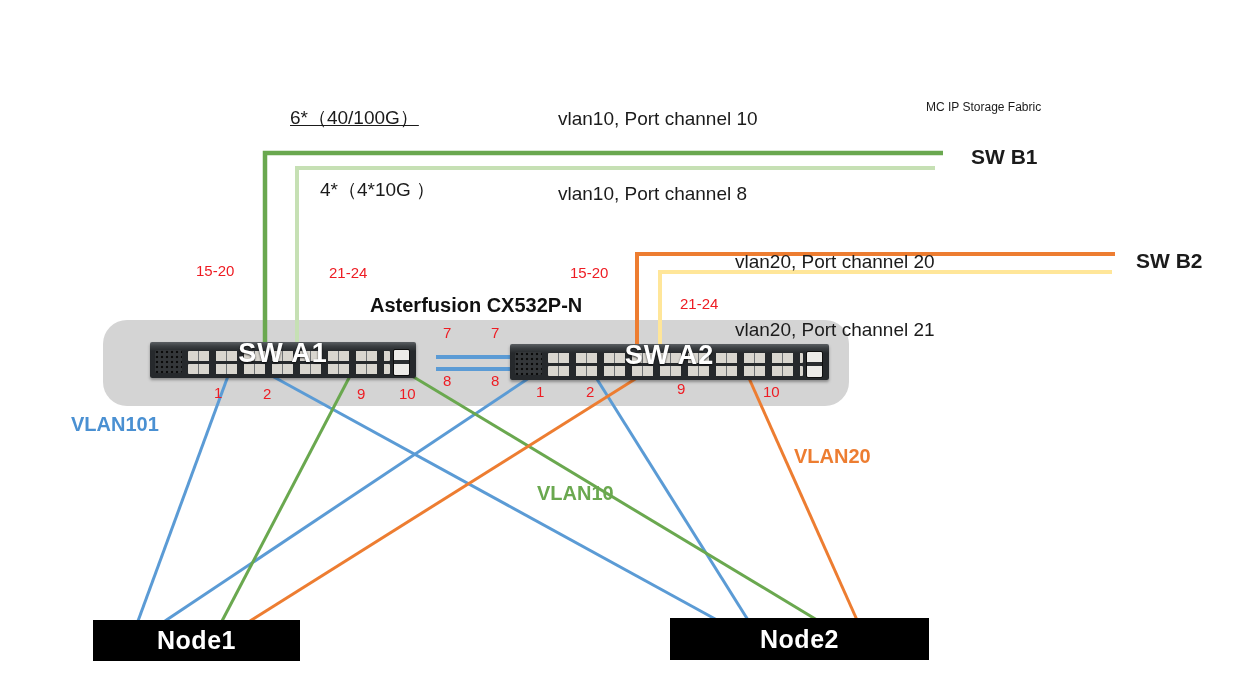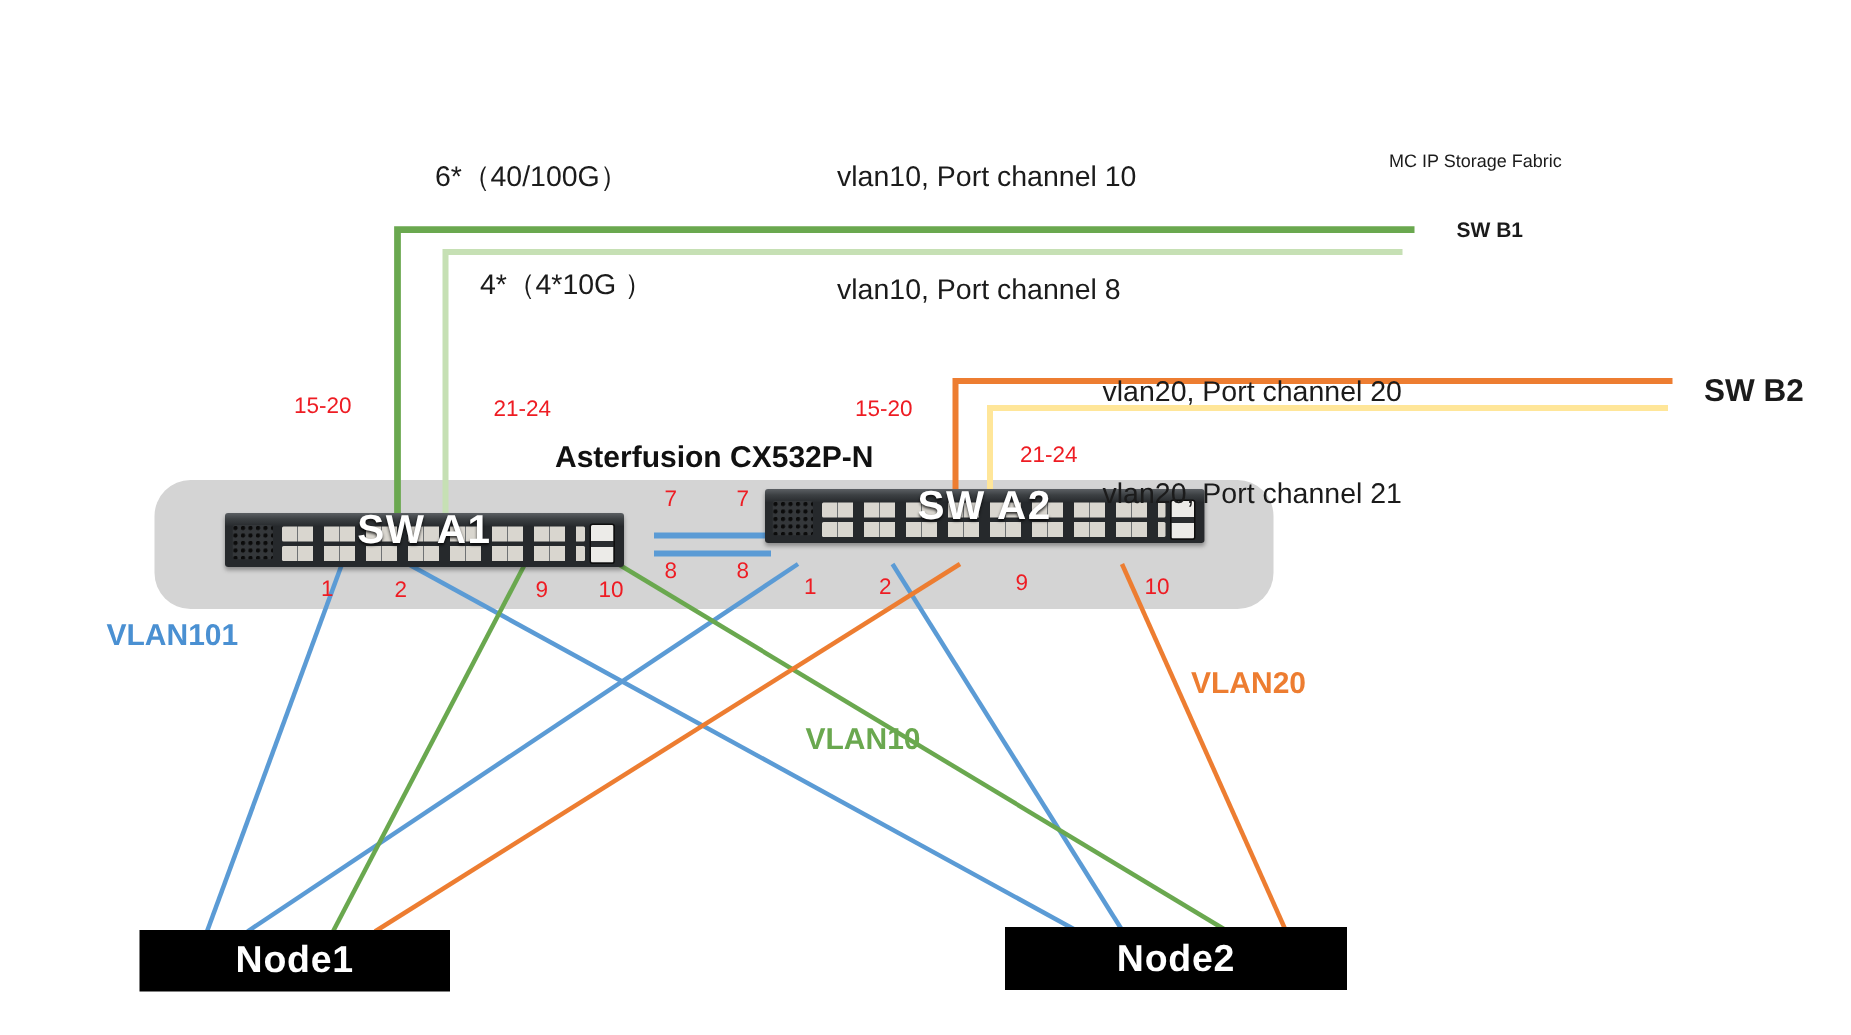--- a/index.html
+++ b/index.html
@@ -76,35 +76,35 @@
     <path d="M748 376 L857 620" fill="none" stroke="#ed7d31" stroke-width="3"></path>
   </svg>
 
   <div class="switch" style="left:150px;top:342px;width:266px;">
     <div class="grille"></div>
     <div class="prow r1"></div>
     <div class="prow r2"></div>
     <div class="mgmt"></div>
     <div class="swname">SW A1</div>
   </div>
-  <div class="switch" style="left:510px;top:326px;width:293px;">
+  <div class="switch" style="left:510px;top:344px;width:319px;">
     <div class="grille"></div>
     <div class="prow r1"></div>
     <div class="prow r2"></div>
     <div class="mgmt"></div>
     <div class="swname">SW A2</div>
   </div>
 
   <div class="node" style="left:93px;top:620px;width:207px;height:41px;">Node1</div>
-  <div class="node" style="left:670px;top:618px;width:228px;height:42px;">Node2</div>
+  <div class="node" style="left:670px;top:618px;width:259px;height:42px;">Node2</div>
 
-  <div class="lbl" style="left:290px;top:105px;">6*（40/100G）</div>
+  <div class="lbl" style="left:290px;top:105px;text-decoration:underline;">6*（40/100G）</div>
   <div class="lbl" style="left:558px;top:108px;">vlan10, Port channel 10</div>
   <div class="lbl" style="left:926px;top:100px;font-size:12px;">MC IP Storage Fabric</div>
-  <div class="lbl bold" style="left:971px;top:145px;font-size:14px;">SW B1</div>
+  <div class="lbl bold" style="left:971px;top:145px;font-size:21px;">SW B1</div>
   <div class="lbl" style="left:320px;top:177px;">4*（4*10G ）</div>
   <div class="lbl" style="left:558px;top:183px;">vlan10, Port channel 8</div>
   <div class="lbl" style="left:735px;top:222px;margin-top:29px;">vlan20, Port channel 20</div>
   <div class="lbl bold" style="left:1136px;top:249px;font-size:21px;">SW B2</div>
   <div class="lbl" style="left:735px;top:277px;margin-top:42px;">vlan20, Port channel 21</div>
 
   <div class="lbl red" style="left:196px;top:262px;">15-20</div>
   <div class="lbl red" style="left:329px;top:264px;">21-24</div>
   <div class="lbl red" style="left:570px;top:264px;">15-20</div>
   <div class="lbl red" style="left:680px;top:295px;">21-24</div>

